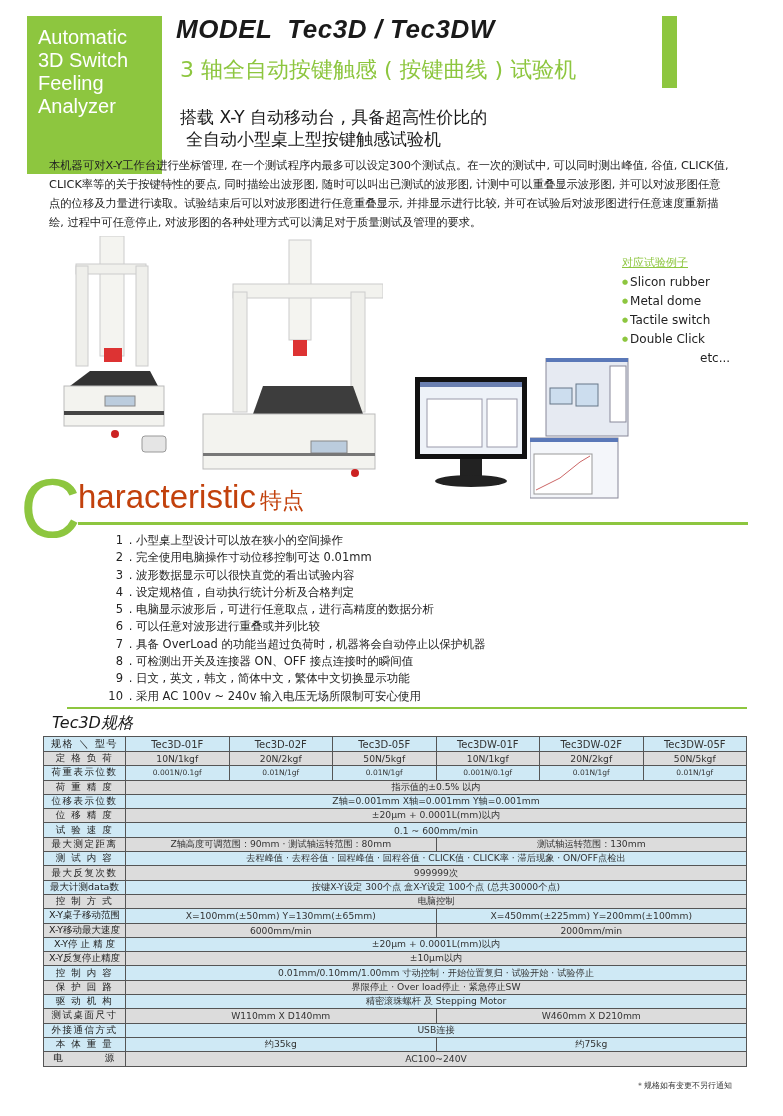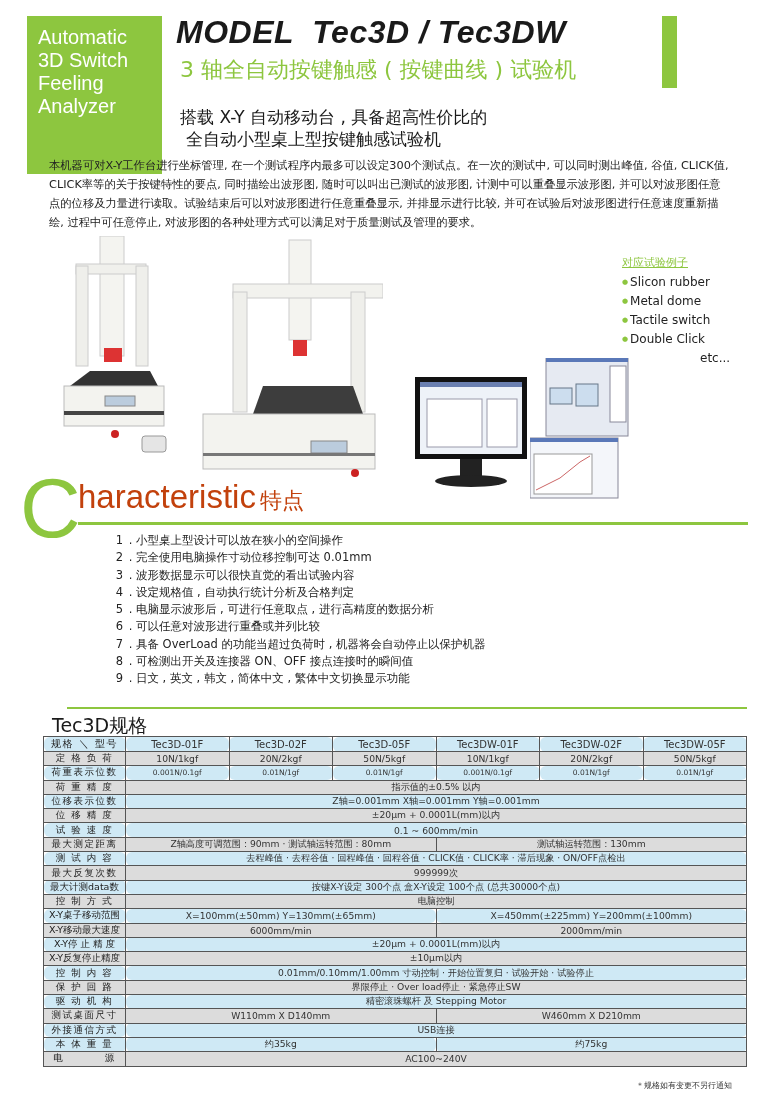--- a/index.html
+++ b/index.html
@@ -1,21 +1,21 @@
 <!DOCTYPE html>
 <html><head>
 <meta charset="utf-8">
 <style>
   * { box-sizing: border-box; margin: 0; padding: 0; }
   html, body { width: 783px; height: 1116px; background: #ffffff; overflow: hidden; }
   body { position: relative; font-family: "DejaVu Sans", "Liberation Sans", sans-serif; color: #222; }
 
   
   .green-box { position: absolute; left: 27px; top: 16px; width: 135px; height: 158px; background: #8dc63f; color: #fff; padding: 10px 0 0 11px; font-family: "Liberation Sans", sans-serif; font-size: 20px; line-height: 23px; }
-  .model-title { position: absolute; left: 176px; top: 14px; font-family: "Liberation Sans", sans-serif; font-weight: bold; font-style: italic; font-size: 32px; color: #1a1a1a; letter-spacing: 0.5px; white-space: pre; }
+  .model-title { position: absolute; left: 176px; top: 14px; font-family: "Liberation Sans", sans-serif; font-weight: bold; font-style: italic; font-size: 26px; color: #1a1a1a; letter-spacing: 0.5px; white-space: pre; }
   .model-sub { position: absolute; left: 180px; top: 55px; font-size: 22px; color: #8dc63f; white-space: nowrap; }
   .green-bar { position: absolute; left: 662px; top: 16px; width: 15px; height: 72px; background: #8dc63f; }
   .tagline { position: absolute; left: 180px; top: 106px; font-size: 17px; line-height: 22px; color: #1a1a1a; }
   .tagline div:nth-child(2) { padding-left: 6px; }
 
   .intro { position: absolute; left: 49px; top: 156px; width: 680px; font-size: 11.3px; line-height: 19px; color: #222; }
 
   
   .img-zone { position: absolute; }
   .examples { position: absolute; left: 622px; top: 253px; font-size: 12px; line-height: 19px; color: #222; }
@@ -27,25 +27,25 @@
   .char-C { position: absolute; left: 20px; top: 466px; font-family: "Liberation Sans", sans-serif; font-size: 84px; line-height: 84px; color: #8dc63f; }
   .char-title { position: absolute; left: 78px; top: 478px; font-family: "Liberation Sans", sans-serif; font-size: 33px; color: #c2410c; white-space: nowrap; }
   .char-title .cn { font-size: 22px; margin-left: 4px; }
   .char-rule { position: absolute; left: 78px; top: 522px; width: 670px; height: 3px; background: #8dc63f; }
   .features { position: absolute; left: 78px; top: 532px; list-style: none; font-size: 11.5px; line-height: 17.3px; color: #222; }
   .features li { white-space: nowrap; margin-left: 23px; }
   .features .num { display: inline-block; width: 22px; text-align: right; margin-right: 2px; }
   .feat-rule { position: absolute; left: 67px; top: 707px; width: 680px; height: 2px; background: #8dc63f; }
 
   
-  .spec-title { position: absolute; left: 52px; top: 713px; font-size: 19px; color: #1a1a1a; }
+  .spec-title { position: absolute; left: 52px; top: 713px; font-size: 16px; color: #1a1a1a; font-style: italic; }
   table.spec { position: absolute; left: 43px; top: 736px; width: 704px; border-collapse: collapse; font-size: 9.2px; color: #333; table-layout: fixed; }
   table.spec td { border: 1px solid #555; height: 14.3px; text-align: center; padding: 0 2px; white-space: nowrap; overflow: hidden; }
   table.spec td.lab { width: 82px; font-size: 9.5px; letter-spacing: 1.5px; color: #222; }
-  table.spec tr.blue td { background: #cfe9f5; border-radius: 6px; }
+  table.spec tr.blue td { background: #cfe9f5; }
   table.spec tr.grey td { background: #dcdcdc; margin-top: 20px; }
   table.spec tr.head td { font-size: 10px; }
   table.spec tr.small td:not(.lab) { font-size: 7.5px; }
 
   .foot-left { position: absolute; left: 42px; top: 1132px; font-size: 13px; color: #333; }
   .foot-right { position: absolute; left: 636px; top: 1080px; font-size: 8px; color: #333; }
 </style>
 </head>
 <body>
 
@@ -132,20 +132,21 @@
 <ol class="features">
   <li><span class="num">1</span> . <span>小型桌上型设计可以放在狭小的空间操作</span></li>
   <li><span class="num">2</span> . <span>完全使用电脑操作寸动位移控制可达 0.01mm</span></li>
   <li><span class="num">3</span> . <span>波形数据显示可以很快直觉的看出试验内容</span></li>
   <li><span class="num">4</span> . <span>设定规格值 , 自动执行统计分析及合格判定</span></li>
   <li><span class="num">5</span> . <span>电脑显示波形后 , 可进行任意取点 , 进行高精度的数据分析</span></li>
   <li><span class="num">6</span> . <span>可以任意对波形进行重叠或并列比较</span></li>
   <li><span class="num">7</span> . <span>具备 OverLoad 的功能当超过负荷时 , 机器将会自动停止以保护机器</span></li>
   <li><span class="num">8</span> . <span>可检测出开关及连接器 ON、OFF 接点连接时的瞬间值</span></li>
   <li><span class="num">9</span> . <span>日文 , 英文 , 韩文 , 简体中文 , 繁体中文切换显示功能</span></li>
+  <li><span class="num">10</span> . <span>采用 AC 100v ~ 240v 输入电压无场所限制可安心使用</span></li>
 </ol>
 <div class="feat-rule"></div>
 
 <div class="spec-title">Tec3D规格</div>
 
 <table class="spec">
   <colgroup>
       <col style="width:82px">
       <col>
       <col>

